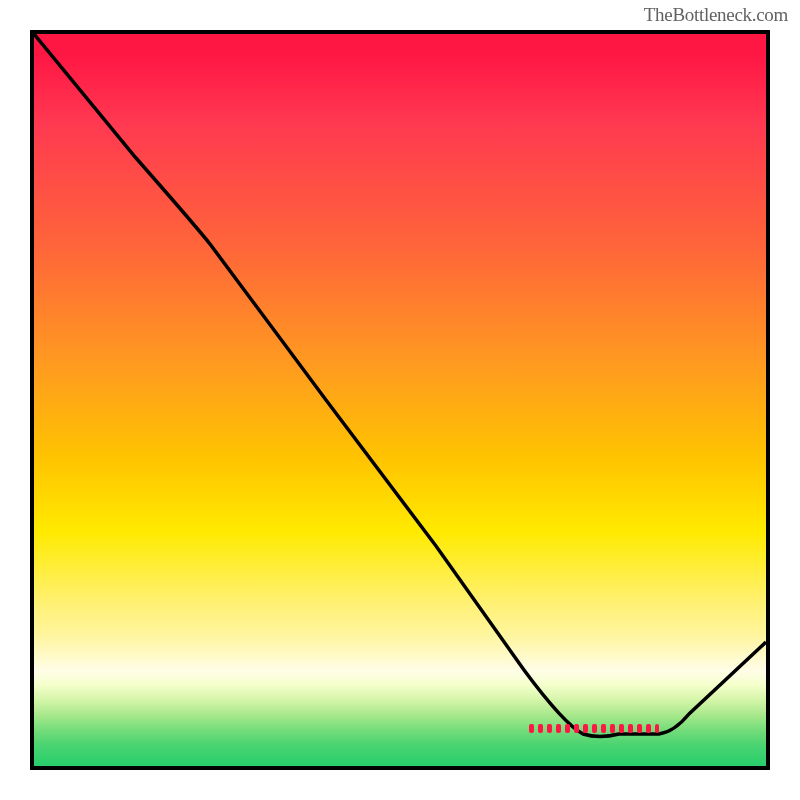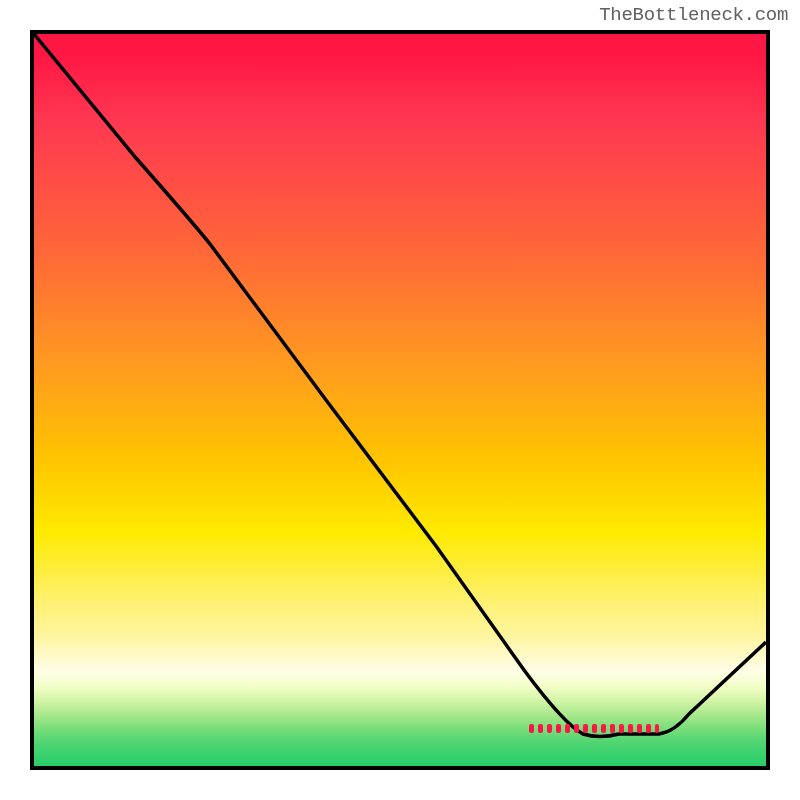--- a/index.html
+++ b/index.html
@@ -14,21 +14,21 @@
     width: 800px;
     height: 800px;
     position: relative;
   }
   .attribution {
     position: absolute;
     top: 4px;
     right: 12px;
     font-size: 19px;
     color: #626262;
-    font-family: Liberation Mono, monospace;
+    font-family: Liberation Serif, serif;
     letter-spacing: -0.3px;
   }
   .plot-area {
     position: absolute;
     top: 30px;
     left: 30px;
     width: 740px;
     height: 740px;
     border: 4px solid #000;
     box-sizing: border-box;

